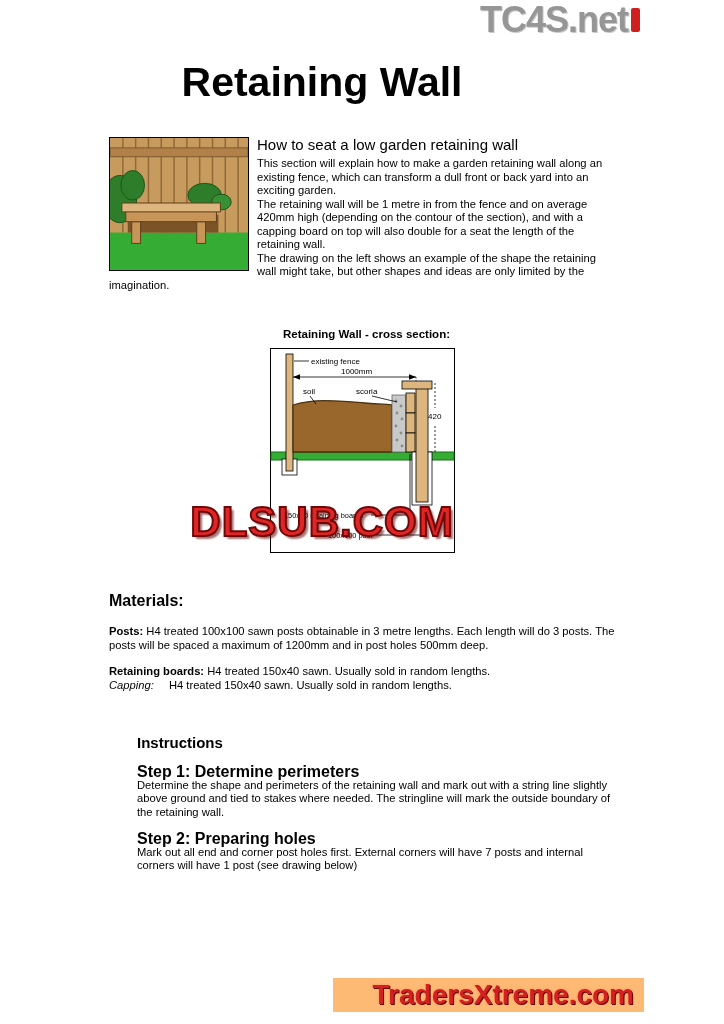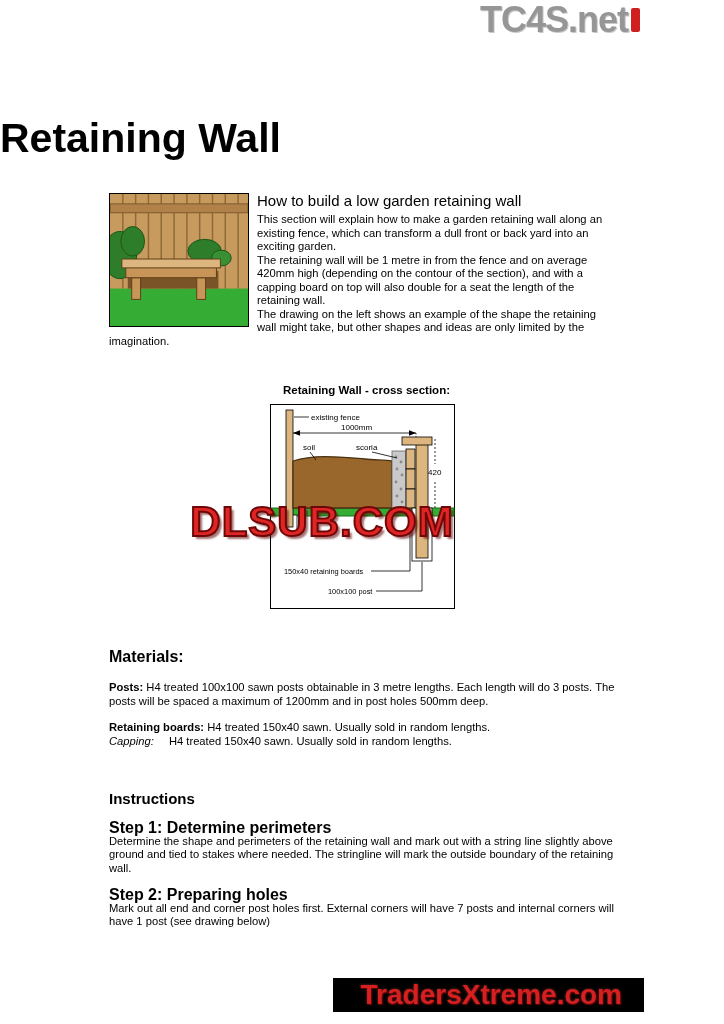--- a/index.html
+++ b/index.html
@@ -13,21 +13,21 @@
 
   
   .top-logo { position:absolute; top:2px; right:4px; display:flex; align-items:center; gap:3px; }
   .top-logo .logo-text {
     font-size:36px; font-weight:bold; color:#969696; letter-spacing:-1px; line-height:1;
     text-shadow:1px 1px 0 #c9c9c9;
   }
   .logo-badge { width:9px; height:24px; background:#cf1f1f; border-radius:2px; display:inline-block; }
 
   
-  h1.title { margin-top:116px; text-align:left; font-size:41px; font-weight:bold; line-height:1.1; }
+  h1.title { margin-top:60px; text-align:center; font-size:41px; font-weight:bold; line-height:1.1; }
 
   .content { margin:0 109px; width:506px; }
 
   
   .intro { margin-top:30px; font-size:11.2px; line-height:13.5px; }
   .intro::after { content:""; display:block; clear:both; }
   .figure {
     float:left; width:140px; height:134px; margin:2px 8px 4px 0;
     border:1px solid #000; background:#c79a5e;
   }
@@ -50,30 +50,30 @@
 
   
   .materials { margin-top:35px; }
   .materials h2 { font-size:16px; font-weight:bold; margin:0 0 15px 0; }
   .mat-gap { margin-top:13px; }
   .b { font-weight:bold; }
   .i { font-style:italic; }
   .capgap { margin-right:12px; }
 
   
-  .instructions { margin-top:42px; }
+  .instructions { margin-top:42px;margin-left:28px; }
   .instructions h2 { font-size:15px; font-weight:bold; margin:0 0 14px 0; }
   .step + .step { margin-top:13px; }
   .step-title { font-weight:bold; font-size:16px; line-height:13.5px; }
 
   
   .footer-bar {
     position:absolute; right:0; bottom:12px; width:311px; height:34px;
-    background:#000000; display:flex; align-items:center; justify-content:flex-end;
-    padding-right:22px;
+    background:#fdba74; display:flex; align-items:center; justify-content:flex-end;
+    padding-right:10px;
   }
   .footer-text {
     font-size:28px; font-weight:bold; color:#d42020; line-height:1;
     text-shadow:1px 1px 0 #5c0000, 0 0 3px rgba(255,90,90,0.45);
     white-space:nowrap;
   }
 </style>
 </head>
 <body>
 
@@ -117,21 +117,21 @@
             <ellipse cx="113" cy="65" rx="10" ry="8" fill="#379134"></ellipse>
           </g>
           <g stroke="#5f3f1a">
             <rect x="22" y="85" width="9" height="22" fill="#c89558"></rect>
             <rect x="88" y="85" width="9" height="22" fill="#c89558"></rect>
             <rect x="16" y="74" width="92" height="11" fill="#c89558"></rect>
             <rect x="12" y="66" width="100" height="9" fill="#dcb67e"></rect>
           </g>
         </svg>
       </div>
-      <div class="intro-heading">How to build a low garden retaining wall</div>
+      <div class="intro-heading">How to seat a low garden retaining wall</div>
       <p class="body-p">This section will explain how to make a garden retaining wall along an existing fence, which can transform a dull front or back yard into an exciting garden.</p>
       <p class="body-p">The retaining wall will be 1 metre in from the fence and on average 420mm high (depending on the contour of the section), and with a capping board on top will also double for a seat the length of the retaining wall.</p>
       <p class="body-p">The drawing on the left shows an example of the shape the retaining wall might take, but other shapes and ideas are only limited by the imagination.</p>
     </div>
   </div>
 
   <div class="diagram-section">
     <div class="diagram-title">Retaining Wall - cross section:</div>
     <svg viewBox="0 0 185 205" width="185" height="205">
       <rect x="0.5" y="0.5" width="184" height="204" fill="#ffffff" stroke="#000"></rect>

